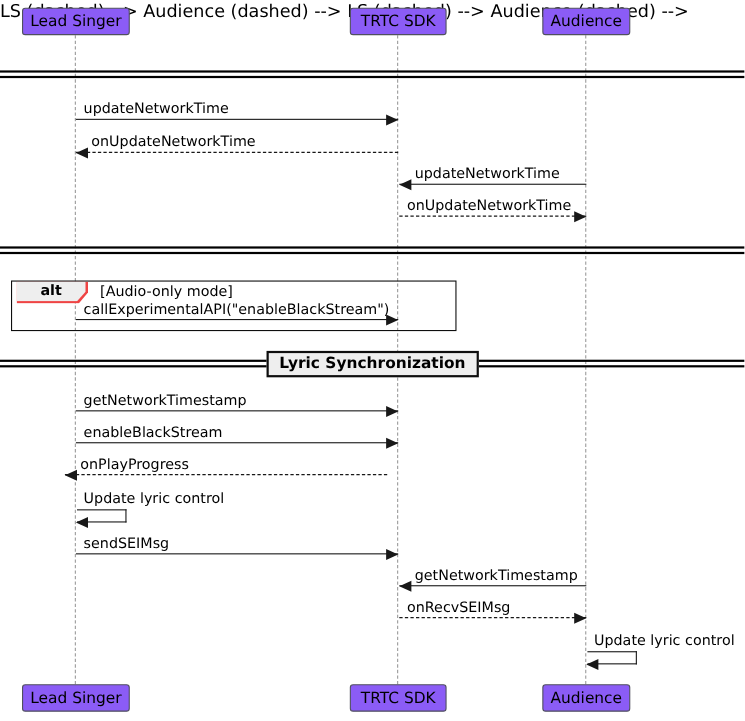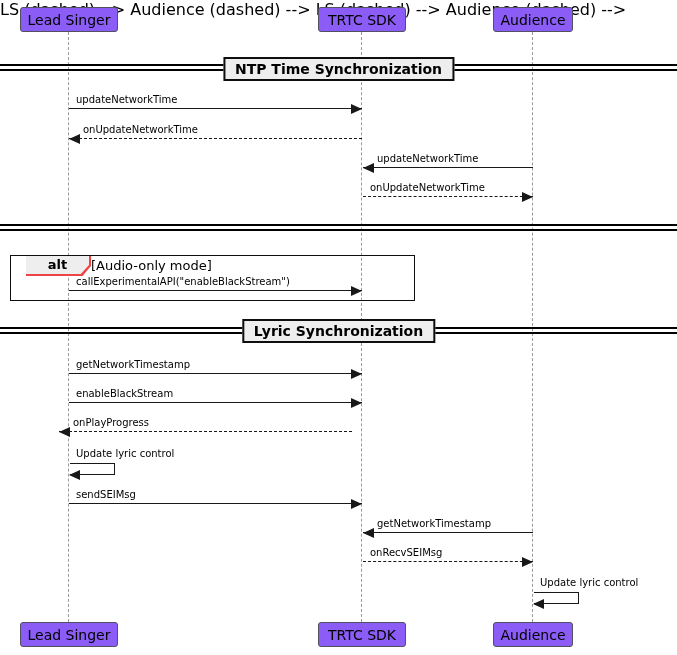--- a/index.html
+++ b/index.html
@@ -23,21 +23,21 @@
     border-top:2px solid #000;border-bottom:2px solid #000;
   }
   .divider-label{
     position:absolute;left:50%;transform:translateX(-50%);
     background:#EEEEEE;border:2px solid #0e0e0e;
     font-weight:bold;font-size:14px;white-space:nowrap;
     padding:2px 10px;line-height:16px;
   }
   .msg{position:absolute;box-sizing:border-box;}
   .msg-label{
-    font-size:10px;line-height:15px;height:15px;white-space:nowrap;
+    font-size:13px;line-height:15px;height:15px;white-space:nowrap;
     padding-left:7px;
   }
   .msg.rtl .msg-label{padding-left:14px;}
   .msg-line{
     position:relative;height:0;margin-top:1px;
     border-top:1px solid #181818;
   }
   .msg-line.dashed{border-top-style:dashed;}
   .msg.ltr .msg-line::after{
     content:"";position:absolute;right:0;top:-5px;width:0;height:0;
@@ -55,21 +55,21 @@
   }
   .self-loop::after{
     content:"";position:absolute;left:-1px;bottom:-6px;width:0;height:0;
     border-right:11px solid #181818;
     border-top:5px solid transparent;border-bottom:5px solid transparent;
   }
   .alt-frame{
     position:absolute;border:1.5px solid #0e0e0e;box-sizing:border-box;
   }
   .alt-pentagon-outer{
-    position:absolute;top:0;left:15px;width:65px;height:20px;background:#ef4444;
+    position:absolute;top:0;left:4px;width:65px;height:20px;background:#ef4444;
     clip-path:polygon(0 0,100% 0,100% 50%,87% 100%,0 100%);
   }
   .alt-pentagon-inner{
     position:absolute;top:0;left:0;width:63px;height:18px;background:#EEEEEE;
     clip-path:polygon(0 0,100% 0,100% 50%,87% 100%,0 100%);
     font-weight:bold;font-size:13px;line-height:18px;text-align:center;
   }
   .alt-guard{
     position:absolute;top:2px;left:80px;
     font-weight:normal;font-size:13px;white-space:nowrap;
@@ -91,21 +91,20 @@
     </div>
   <div class="participant" style="left:318px;top:7px;width:88px">
       <span>TRTC SDK</span>
     </div>
   <div class="participant" style="left:493px;top:7px;width:80px">
       <span>Audience</span>
     </div>
 
   
   <div class="divider-lines" style="top:64px"></div>
-  <div class="divider-label" style="top:57px">NTP Time Synchronization</div>
 
   
   <div class="msg ltr" style="left:69px;top:92px;width:293px">
     <div class="msg-label">updateNetworkTime</div>
     <div class="msg-line"></div>
   </div>
 
   LS (dashed) --&gt;
   <div class="msg rtl" style="left:69px;top:122px;width:293px">
     <div class="msg-label">onUpdateNetworkTime</div>

